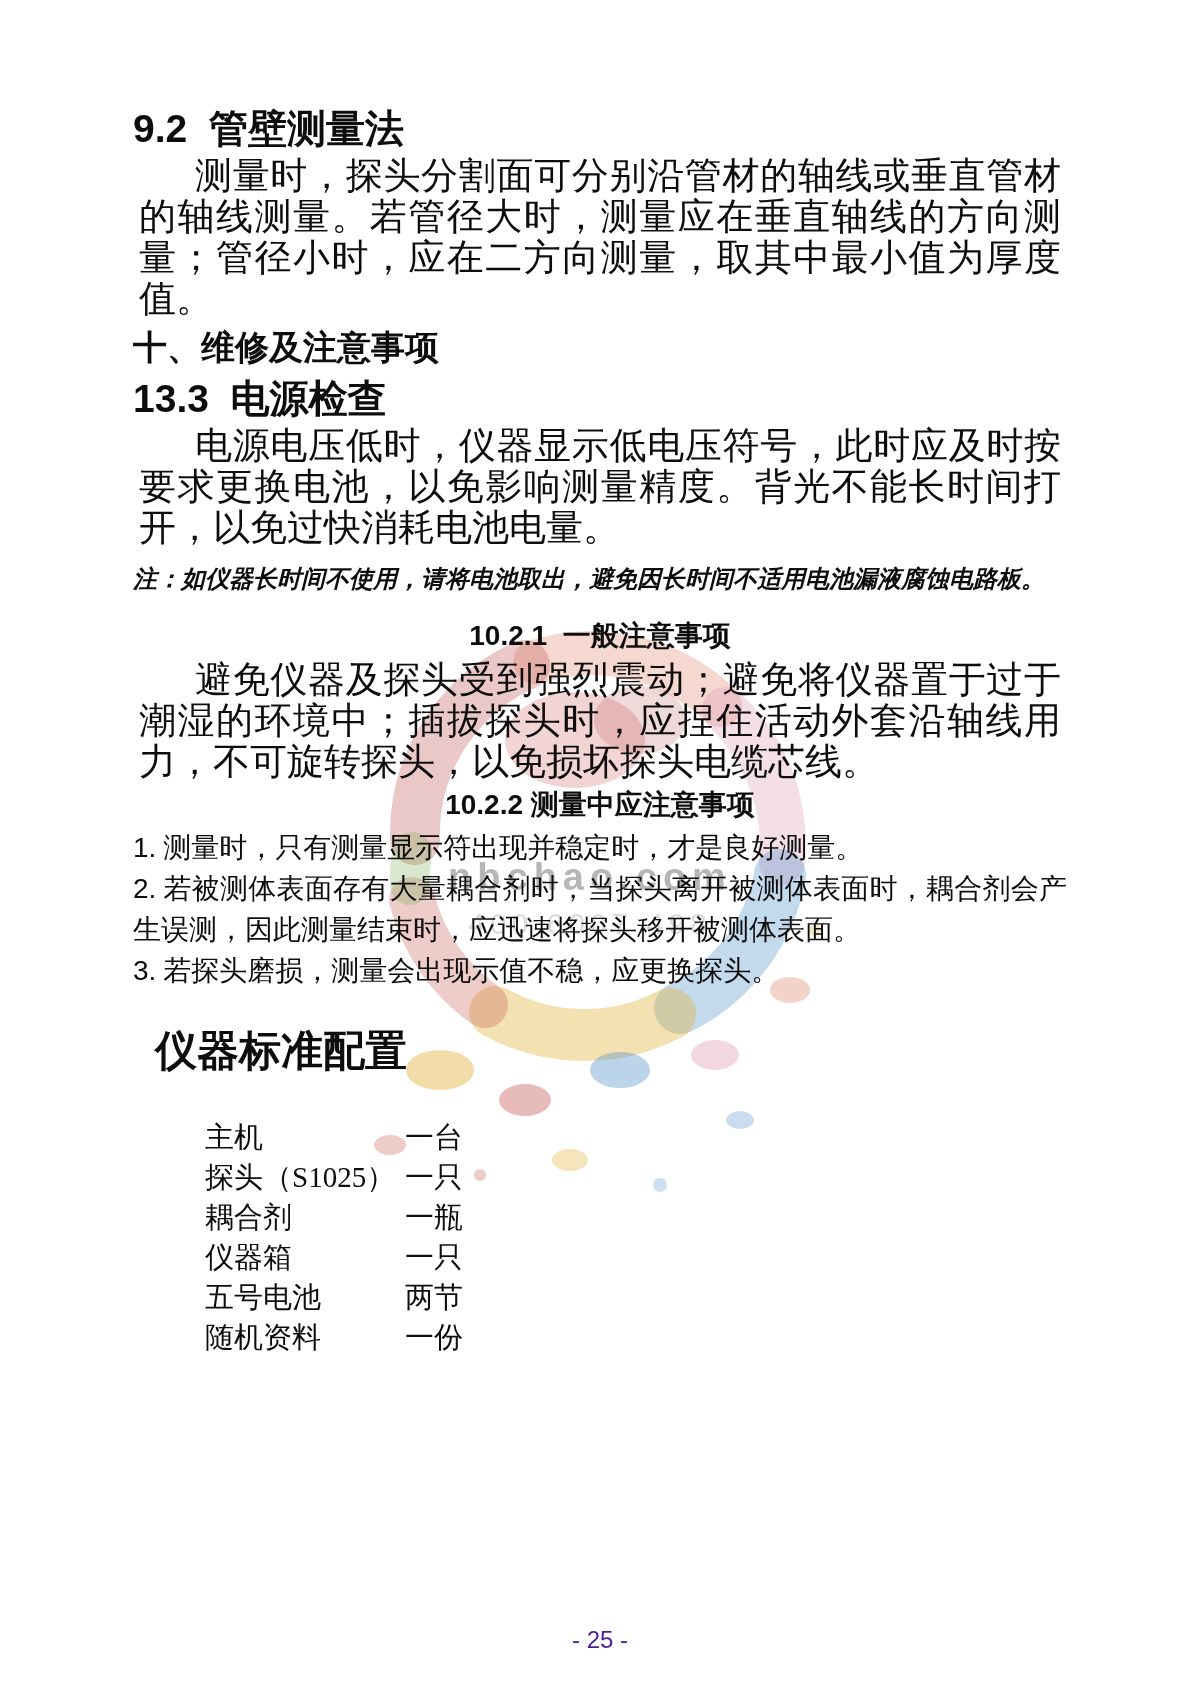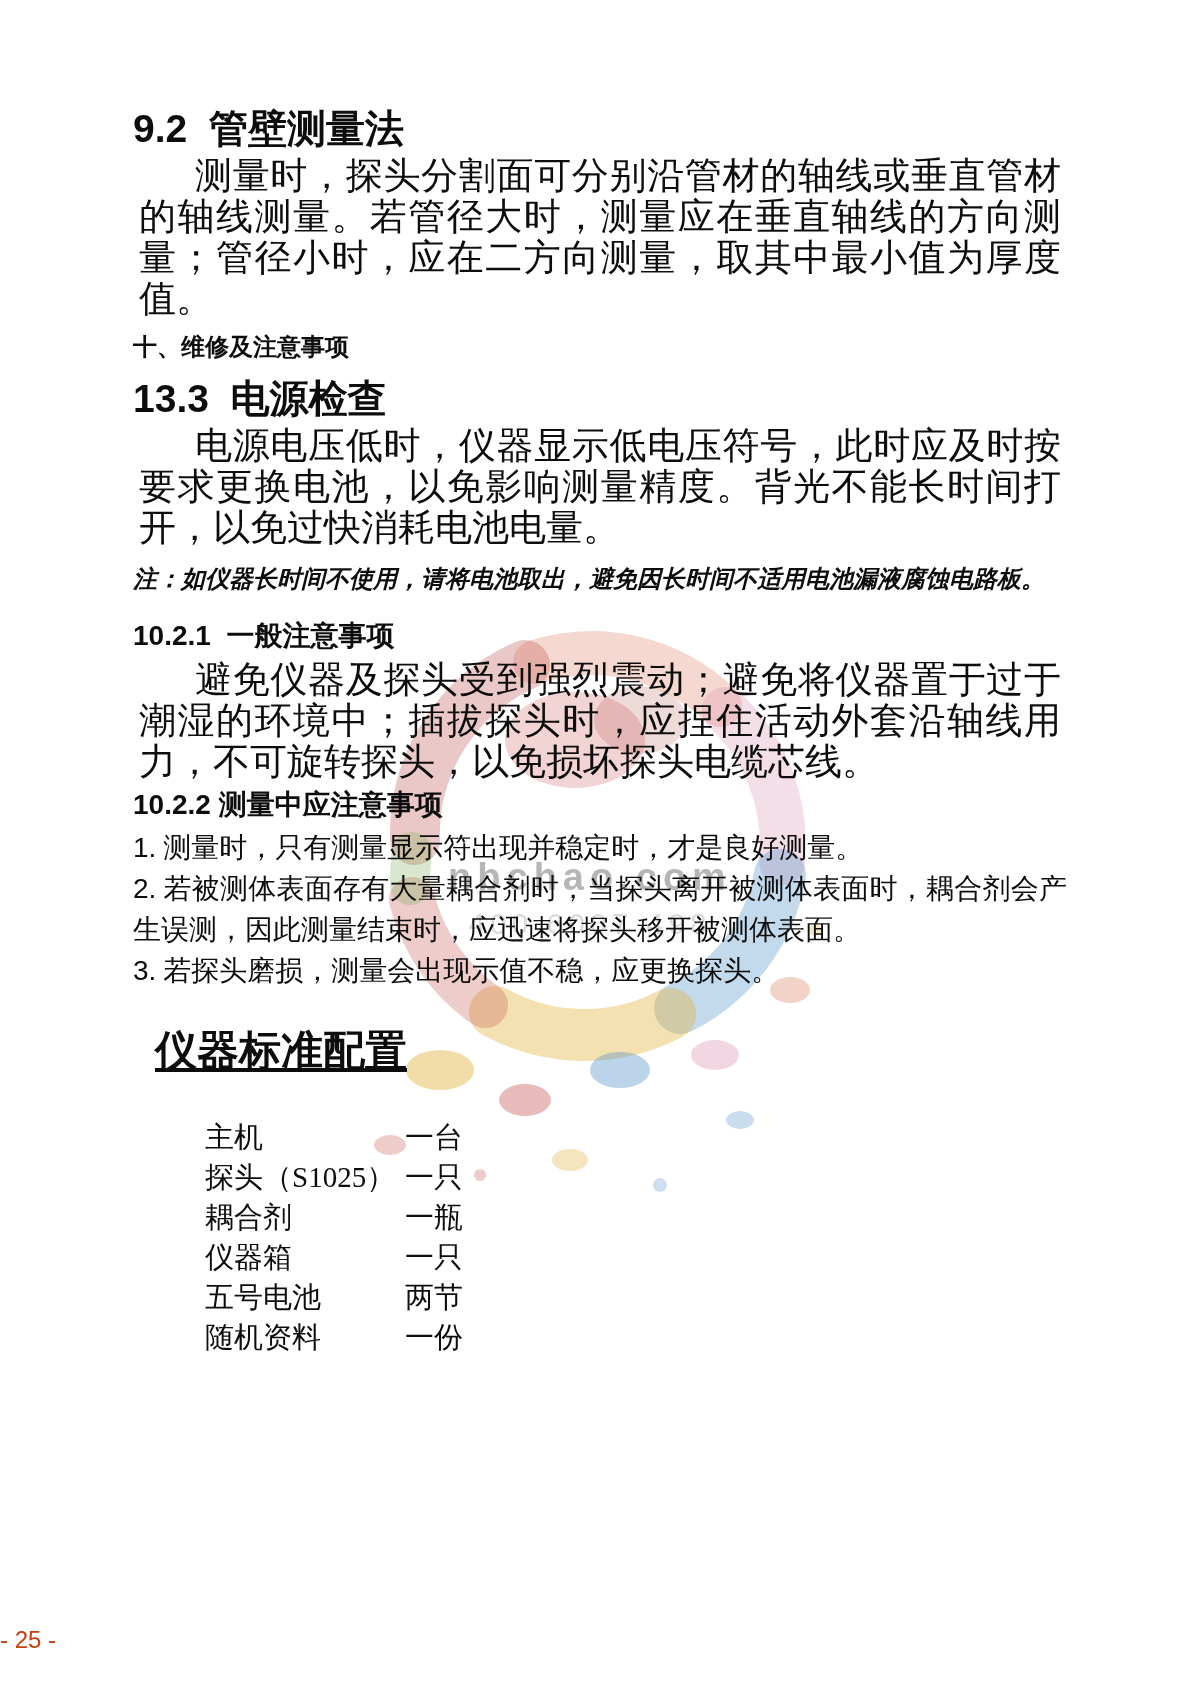--- a/index.html
+++ b/index.html
@@ -20,28 +20,29 @@
   .content {
     position:absolute; left:133px; right:133px; top:104px;
     z-index:1;
   }
   .h2 {
     font-size:39px; font-weight:700; line-height:50px;
     font-family:"Liberation Sans", sans-serif;
     margin:0;
   }
   .h1 {
-    font-size:24px; font-weight:700; line-height:54px;
+    font-size:34px; font-weight:700; line-height:54px;
     font-family:"Liberation Sans", sans-serif;
     margin:0;
   }
   .h3 {
     font-size:28px; font-weight:700; line-height:44px;
     font-family:"Liberation Sans", sans-serif;
     margin:0;
+    text-align:center;
   }
   .h-num { font-family:"Liberation Sans", sans-serif; font-weight:700; }
   .para {
     font-size:37px; line-height:41px;
     text-align:justify;
     text-indent:56px;
     margin:1px 6px;
   }
   .note {
     font-size:24px; line-height:58px;
@@ -52,32 +53,31 @@
   .item {
     font-size:28px; line-height:41px;
     text-align:justify;
     margin:0;
   }
   .num-prefix { font-family:"Liberation Sans", sans-serif; }
   .config-title {
     font-size:42px; font-weight:700; line-height:60px;
     margin:30px 0 36px 22px;
     font-family:"Liberation Sans", sans-serif;
-    text-decoration:underline;
   }
   .config-list { margin-left:72px; font-size:29px; }
   .config-row { display:flex; line-height:40px;align-items:flex-end; }
   .config-item { width:200px; }
   .config-qty  { width:140px; }
   .page-num {
     position:absolute; left:0; right:0; bottom:48px;
-    text-align:left;
+    text-align:center;
     font-size:24px;
     font-family:"Liberation Sans", sans-serif;
-    color:#c2410c;
+    color:#4c1d95;
     z-index:1;
   }
 </style>
 </head>
 <body>
 
 <div class="page">
 
   <svg class="watermark" viewBox="0 0 560 620">
 

